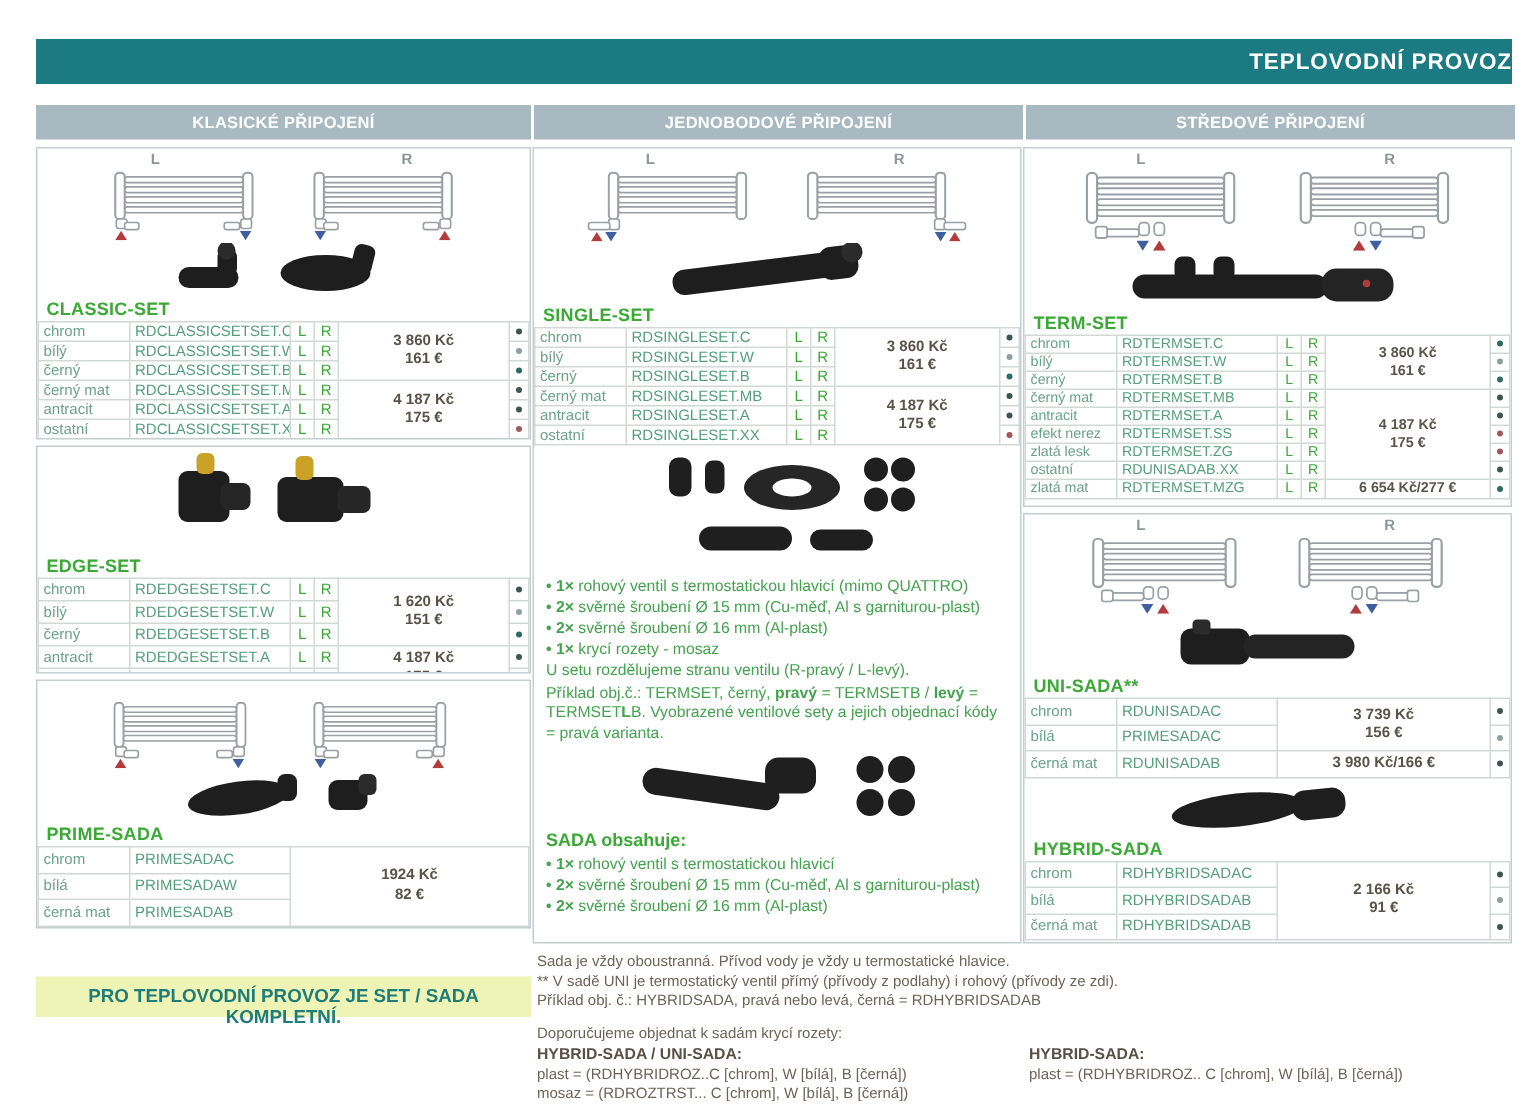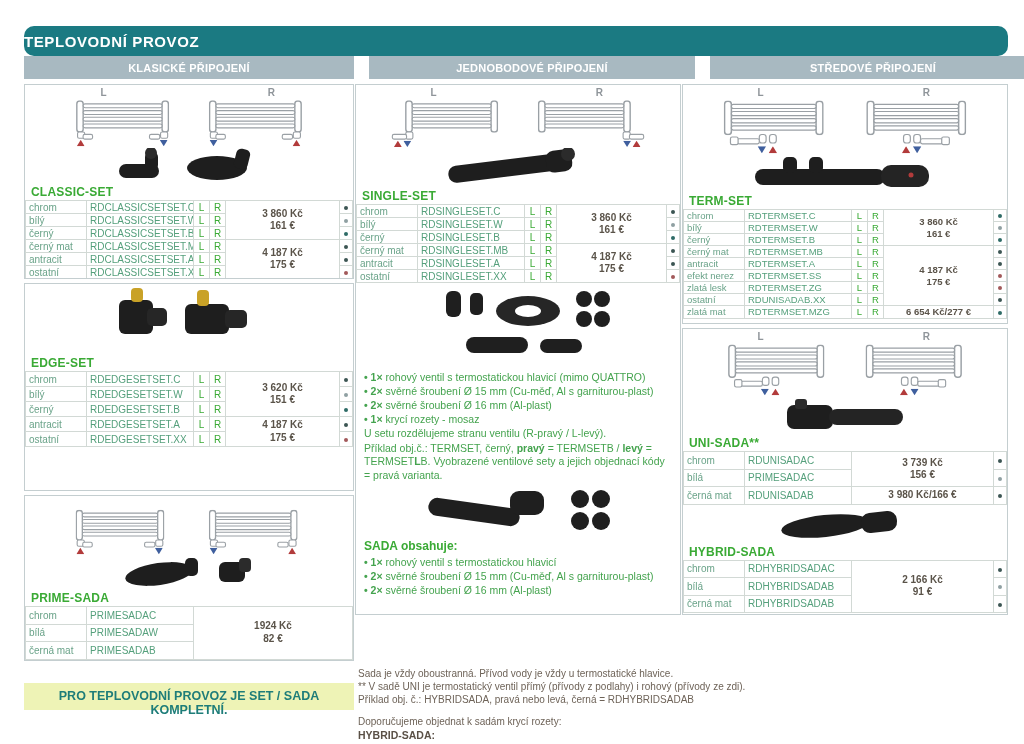--- a/index.html
+++ b/index.html
@@ -1,19 +1,19 @@
 <!DOCTYPE html>
 <html style="--header_bg: #1b7a82; --subheader_bg: #a8b9c1; --green: #3aaa35; --green_text: #44a34e; --finish_green: #6aa389; --code_green: #55a07c; --price: #5a5349; --note: #6e6358; --banner_bg: #eef3b6; --banner_text: #1e7d79; --red: #b23b3b; --blue: #3f5f9e; --table_border: #d2d9d5; --panel_border: #c4ced0; --diagram_stroke: #9aa0a5;"><head>
 <meta charset="utf-8">
 <style>
   html,body{margin:0;padding:0;}
   body{width:1024px;height:744px;background:#fff;font-family:"Liberation Sans",sans-serif;position:relative;overflow:hidden;}
   .wrap{position:absolute;left:24px;top:26px;width:984px;}
-  .main-header{background:var(--header_bg,#1b7a82);color:#fff;text-align:left;font-weight:bold;font-size:15px;letter-spacing:.6px;padding:7px 0 6px;border-radius:10px;}
-  .col-headers{display:grid;grid-template-columns:330px 326px 326px;column-gap:15px;margin-top:0;}
+  .main-header{background:var(--header_bg,#1b7a82);color:#fff;text-align:right;font-weight:bold;font-size:15px;letter-spacing:.6px;padding:7px 0 6px;}
+  .col-headers{display:grid;grid-template-columns:330px 326px 326px;column-gap:2px;margin-top:14px;}
   .col-h{background:var(--subheader_bg,#a8b9c1);color:#fff;font-weight:bold;font-size:11px;text-align:center;padding:6px 0 5px;letter-spacing:.2px;}
   .cols{display:grid;grid-template-columns:330px 326px 326px;column-gap:1px;margin-top:5px;align-items:start;}
   .panel{border:1px solid var(--panel_border,#c4ced0);background:#fff;margin-bottom:4px;box-sizing:border-box;overflow:hidden;}
   .diagwrap{position:relative;padding-top:13px;}
   .dlabel{position:absolute;top:2px;font-size:10px;color:#8f959a;font-weight:bold;}
   .dlabel.l{left:23%;} .dlabel.r{left:74%;}
   .diag{width:100%;height:49px;display:block;}
   .fit rect{fill:#fff;stroke:var(--diagram_stroke,#9aa0a5);stroke-width:1.4;}
   .red{fill:var(--red,#b23b3b);} .blue{fill:var(--blue,#3f5f9e);}
   .photo{display:flex;justify-content:center;align-items:center;overflow:hidden;}
@@ -174,21 +174,21 @@
                   <td class="code">RDCLASSICSETSET.XX</td>
                   <td class="lr">L</td>
                   <td class="lr">R</td>
                   <td class="dotc"><span class="dot" style="background: rgb(162, 89, 90);"></span></td>
                 </tr>
               </tbody>
             </table>
           </div>
       </div>
 
-      <div class="panel" style="height:208px">
+      <div class="panel" style="height:152px">
         <div class="photo" style="height:70px">
           <svg width="220" height="66" viewBox="0 0 220 66">
             <g fill="#1e1e1e">
               <rect x="40" y="14" width="34" height="34" rx="6"></rect>
               <rect x="68" y="22" width="20" height="18" rx="5" fill="#262626"></rect>
               <rect x="52" y="2" width="12" height="14" rx="4" fill="#c9a227"></rect>
               <rect x="106" y="18" width="44" height="30" rx="6"></rect>
               <rect x="146" y="24" width="22" height="18" rx="5" fill="#262626"></rect>
               <rect x="118" y="4" width="12" height="16" rx="4" fill="#c9a227"></rect>
             </g>
@@ -197,21 +197,21 @@
         <div class="phead">EDGE-SET</div>
         <div class="t-edge">
             <table class="ptable">
               <tbody>
                 <tr>
                   <td class="finish">chrom</td>
                   <td class="code">RDEDGESETSET.C</td>
                   <td class="lr">L</td>
                   <td class="lr">R</td>
                   <td class="price" rowspan="3">
-                    <div>3 620 Kč</div>
+                    <div>1 620 Kč</div>
                     <div>151 €</div>
                   </td>
                   <td class="dotc"><span class="dot" style="background: rgb(60, 85, 83);"></span></td>
                 </tr>
                 <tr>
                   <td class="finish">bílý</td>
                   <td class="code">RDEDGESETSET.W</td>
                   <td class="lr">L</td>
                   <td class="lr">R</td>
                   <td class="dotc"><span class="dot" style="background: rgb(143, 160, 162);"></span></td>
@@ -680,20 +680,28 @@
       <div>
 
       <div class="note-line">Sada je vždy oboustranná. Přívod vody je vždy u termostatické hlavice.</div>
           <div class="note-line">** V sadě UNI je termostatický ventil přímý (přívody z podlahy) i rohový (přívody ze zdi).</div>
           <div class="note-line">Příklad obj. č.: HYBRIDSADA, pravá nebo levá, černá = RDHYBRIDSADAB</div>
         </div>
       <div class="rec">
         <div class="note-line">Doporučujeme objednat k sadám krycí rozety:</div>
         <div class="rec-cols">
           <div>
+            <div class="rec-h">HYBRID-SADA / UNI-SADA:</div>
+            <div>
+
+            <div class="rec-line">plast = (RDHYBRIDROZ..C [chrom], W [bílá], B [černá])</div>
+                <div class="rec-line">mosaz = (RDROZTRST... C [chrom], W [bílá], B [černá])</div>
+              </div>
+          </div>
+          <div>
             <div class="rec-h">HYBRID-SADA:</div>
             <div>
 
             <div class="rec-line">plast = (RDHYBRIDROZ.. C [chrom], W [bílá], B [černá])</div>
               </div>
           </div>
         </div>
       </div>
     </div>
   </div>

